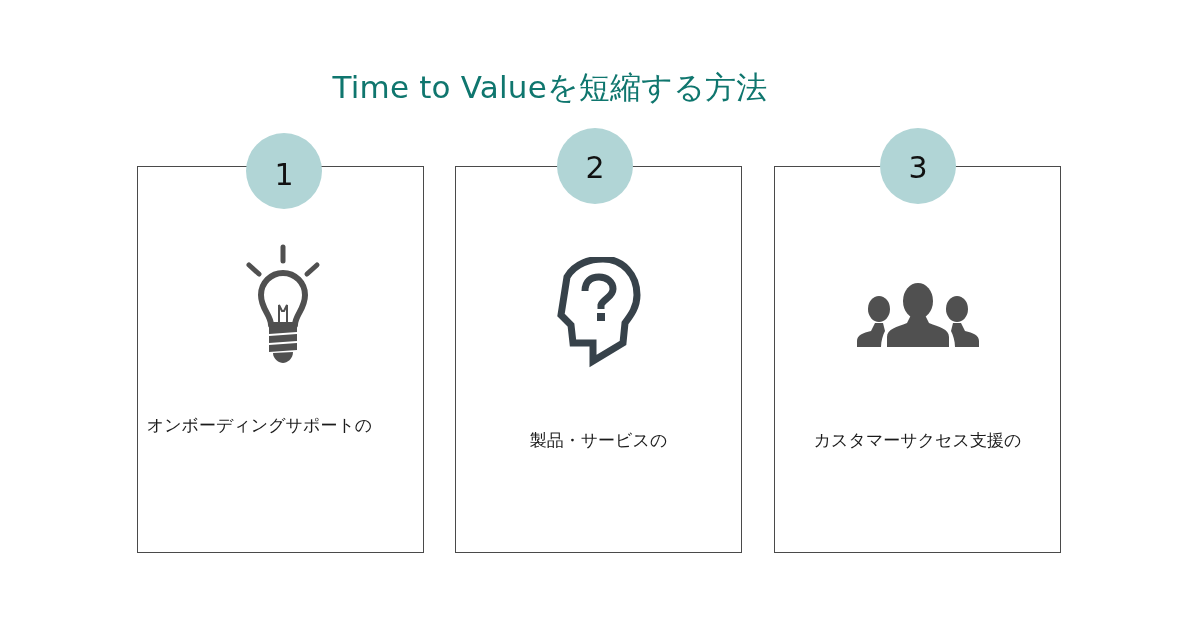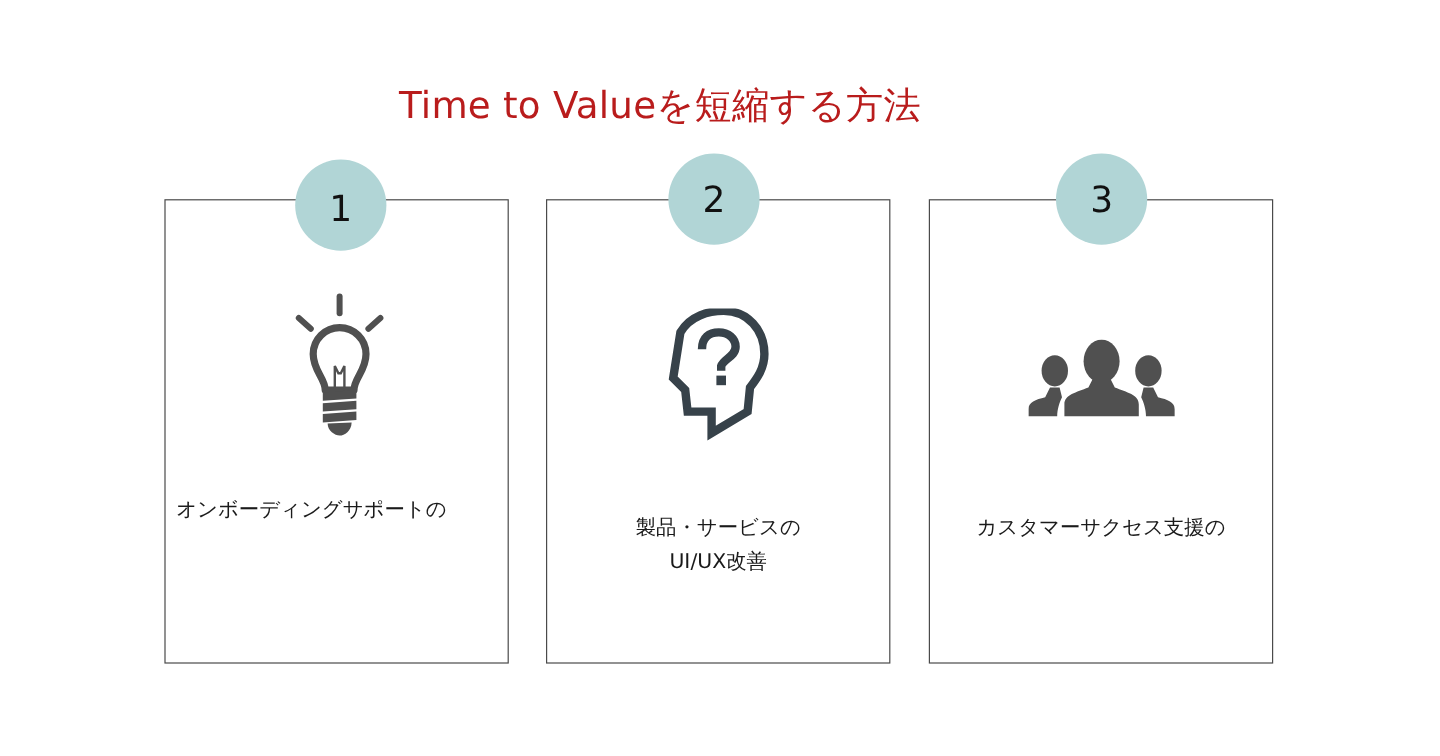--- a/index.html
+++ b/index.html
@@ -2,21 +2,21 @@
 <html><head>
 <meta charset="utf-8">
 <style>
   html, body { margin: 0; padding: 0; }
   body {
     width: 1200px; height: 630px; background: #ffffff; position: relative; overflow: hidden;
     font-family: "DejaVu Sans", "Liberation Sans", sans-serif; color: #1a1a1a;
   }
   .title {
     position: absolute; left: 0; top: 46px; width: 1100px; text-align: center;
-    font-size: 31px; font-weight: normal; color: #b91c1c;
+    font-size: 31px; font-weight: normal; color: #0f766e;
     letter-spacing: 0.2px;
   }
   .card {
     position: absolute; top: 166px; height: 387px; width: 287px;
     border: 1px solid #4a4a4a; box-sizing: border-box; background: #fff;
   }
   .badge {
     position: absolute; width: 76px; height: 76px; border-radius: 50%;
     background: #b1d5d6; display: flex; align-items: center; justify-content: center;
     font-size: 30px; color: #111; left: 50%; transform: translateX(-50%);
@@ -66,21 +66,20 @@
 </div>
 <div class="icon-wrap" style="left:597px; top:257px; width:92px; height:112px;">
   <svg width="92" height="112" viewBox="0 0 92 112">
     <path d="M10 58 L16 20 C 24 6, 40 2, 52 2 C 72 2, 86 18, 86 38 C 86 50, 80 58, 74 66 L72 86 L42 104 L42 86 L22 86 L20 68 Z" fill="none" stroke="#37424a" stroke-width="7" stroke-linejoin="miter"></path>
     <path d="M34 34 C 34 24, 40 20, 48 20 C 56 20, 62 25, 62 32 C 62 40, 52 42, 50 48 L50 52" fill="none" stroke="#37424a" stroke-width="7"></path>
     <rect x="46" y="56" width="8" height="8" fill="#37424a"></rect>
   </svg>
 </div>
 <div class="label" style="left:455px; width:287px; top:426px;text-align:center;">
   <span>製品・サービスの</span>
-  <span>UI/UX改善</span>
 </div>
 
 <div class="card" style="left:774px;"></div>
 <div class="badge" style="left:918px; top:128px;">
   <span style="margin-top:2px;">3</span>
 </div>
 <div class="icon-wrap" style="left:918px; top:283px; width:122px; height:64px;">
   <svg width="122" height="64" viewBox="0 0 122 64">
     <g fill="#505050">
 

